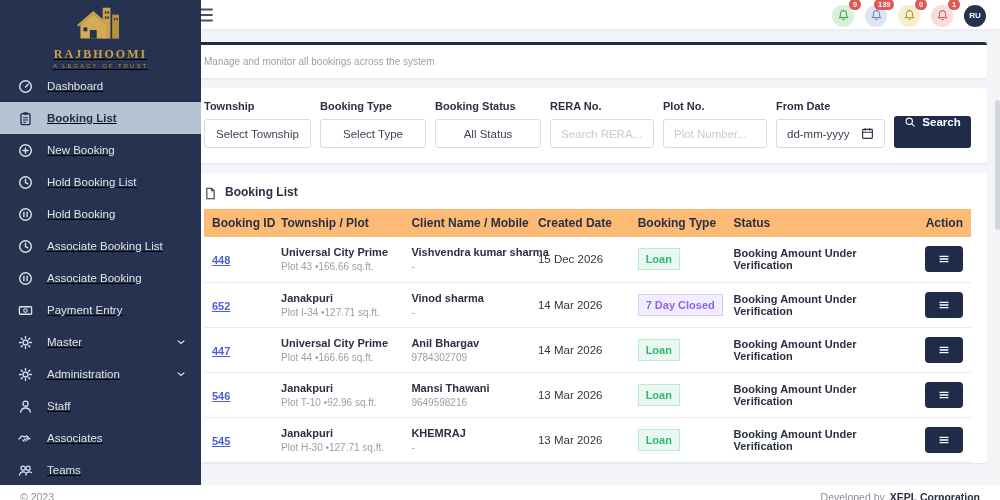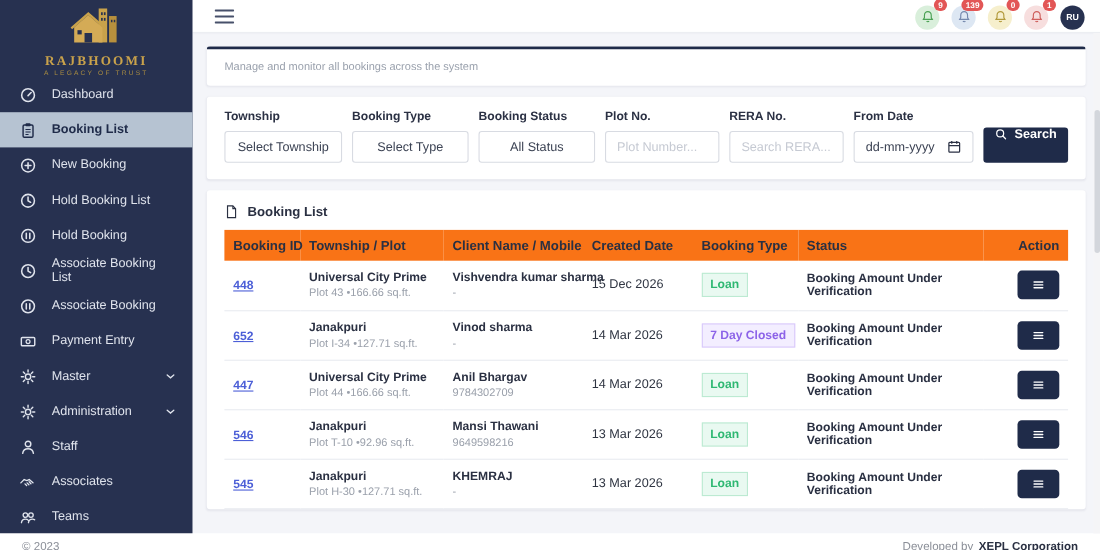--- a/index.html
+++ b/index.html
@@ -1,20 +1,20 @@
 <!DOCTYPE html>
 <html><head>
 <meta charset="utf-8">
 <style>
   * { margin:0; padding:0; box-sizing:border-box; }
   html,body { width:1000px; height:500px; overflow:hidden; }
   body { font-family:"Liberation Sans","DejaVu Sans",sans-serif; background:#fff; position:relative; }
 
   
-  .sidebar { position:absolute; left:0; top:0; width:175px; height:485px; background:#273150; z-index:5; }
+  .sidebar { position:absolute; left:0; top:0; width:201px; height:485px; background:#273150; z-index:5;text-decoration:underline; }
   .logo-block { text-align:center; padding-top:6px; height:64px; }
   .brand-name { font-family:"Liberation Serif","DejaVu Serif",serif; font-size:12px; font-weight:bold; letter-spacing:2px; color:#c9a24b; margin-top:1px; }
   .brand-tagline { font-size:6px; letter-spacing:2px; color:#a98c41; margin-top:1px; }
   .nav { margin-top:6px; }
   .nav-item { display:flex; align-items:center; height:32px; padding:0 14px 0 18px; color:#dfe3ec; font-size:11.5px; cursor:pointer; }
   .nav-item .nicon { width:15px; height:15px; margin-right:14px; flex:0 0 15px; display:flex; align-items:center; }
   .nav-item .nicon svg { width:15px; height:15px; }
   .nav-item.active { background:#b6c3d2; color:#1f2b49; font-weight:bold; }
   .nav-item .chev { margin-left:auto; width:12px; height:12px; }
   .nav-item .chev svg { width:12px; height:12px; }
@@ -54,21 +54,21 @@
   .search-btn { margin-left:auto; width:78px; height:32px; background:#1f2b49; color:#fff; border:none; border-radius:3px; font-size:11.5px; font-weight:bold; display:flex; align-items:flex-start; justify-content:center; gap:6px; cursor:pointer; font-family:inherit; }
   .search-btn svg { width:12px; height:12px; }
 
   .table-card { padding:12px 16px 0; height:290px; overflow:hidden; }
   .section-head { display:flex; align-items:center; gap:8px; margin-bottom:10px; color:#2a3042; }
   .section-head .dicon { width:13px; height:13px; }
   .section-head .dicon svg { width:13px; height:13px; }
   .section-title { font-size:12px; font-weight:bold; }
 
   table { width:100%; border-collapse:collapse; table-layout:fixed; }
-  thead th { background:#f97316; font-size:12px; font-weight:bold; color:#2a3042; text-align:left; padding:7px 8px; white-space:nowrap; }
+  thead th { background:#fdba74; font-size:12px; font-weight:bold; color:#2a3042; text-align:left; padding:7px 8px; white-space:nowrap; }
   thead th.ar { text-align:right; }
   tbody td { padding:8px 8px; border-bottom:1px solid #e9ebf0; vertical-align:middle; white-space:nowrap; height:45px; }
   .id-link { color:#4c5fd7; font-size:11px; font-weight:bold; text-decoration:underline; cursor:pointer; }
   .twp, .client { font-size:11px; font-weight:bold; color:#2a3042; }
   .plot, .mobile { font-size:10px; color:#9aa0ab; margin-top:3px; }
   .date-cell { font-size:11.5px; color:#2f3542; }
   .badge { display:inline-block; font-size:11px; font-weight:bold; padding:4px 7px; border-radius:0; }
   .badge-green { color:#2eb872; background:#e9f9f1; border:1px solid #bcead2; }
   .badge-purple { color:#8c63e8; background:#f3eeff; border:1px solid #d9c9fb; }
   .status-cell { font-size:11px; font-weight:bold; color:#2a3042; white-space:normal; }
@@ -294,26 +294,26 @@
     </div>
     <div class="field">
       <label>Booking Type</label>
       <div class="control select w2">Select Type</div>
     </div>
     <div class="field">
       <label>Booking Status</label>
       <div class="control select w3">All Status</div>
     </div>
     <div class="field">
+      <label>RERA No.</label>
+      <input class="control w4" placeholder="Search RERA..." style="">
+    </div>
+    <div class="field">
       <label>Plot No.</label>
       <input class="control w5" placeholder="Plot Number..." style="">
-    </div>
-    <div class="field">
-      <label>RERA No.</label>
-      <input class="control w4" placeholder="Search RERA..." style="">
     </div>
     <div class="field">
       <label>From Date</label>
       <div class="control date-box w6">
         <span>dd-mm-yyyy</span>
         <span class="cal"><svg viewBox="0 0 16 16">
               <rect x="2" y="3" width="12" height="11" rx="1" fill="none" stroke="currentColor" stroke-width="1.4"></rect>
               <path d="M2 6.5h12M5.2 1.5v3M10.8 1.5v3" stroke="currentColor" stroke-width="1.4"></path>
             </svg></span>
       </div>

